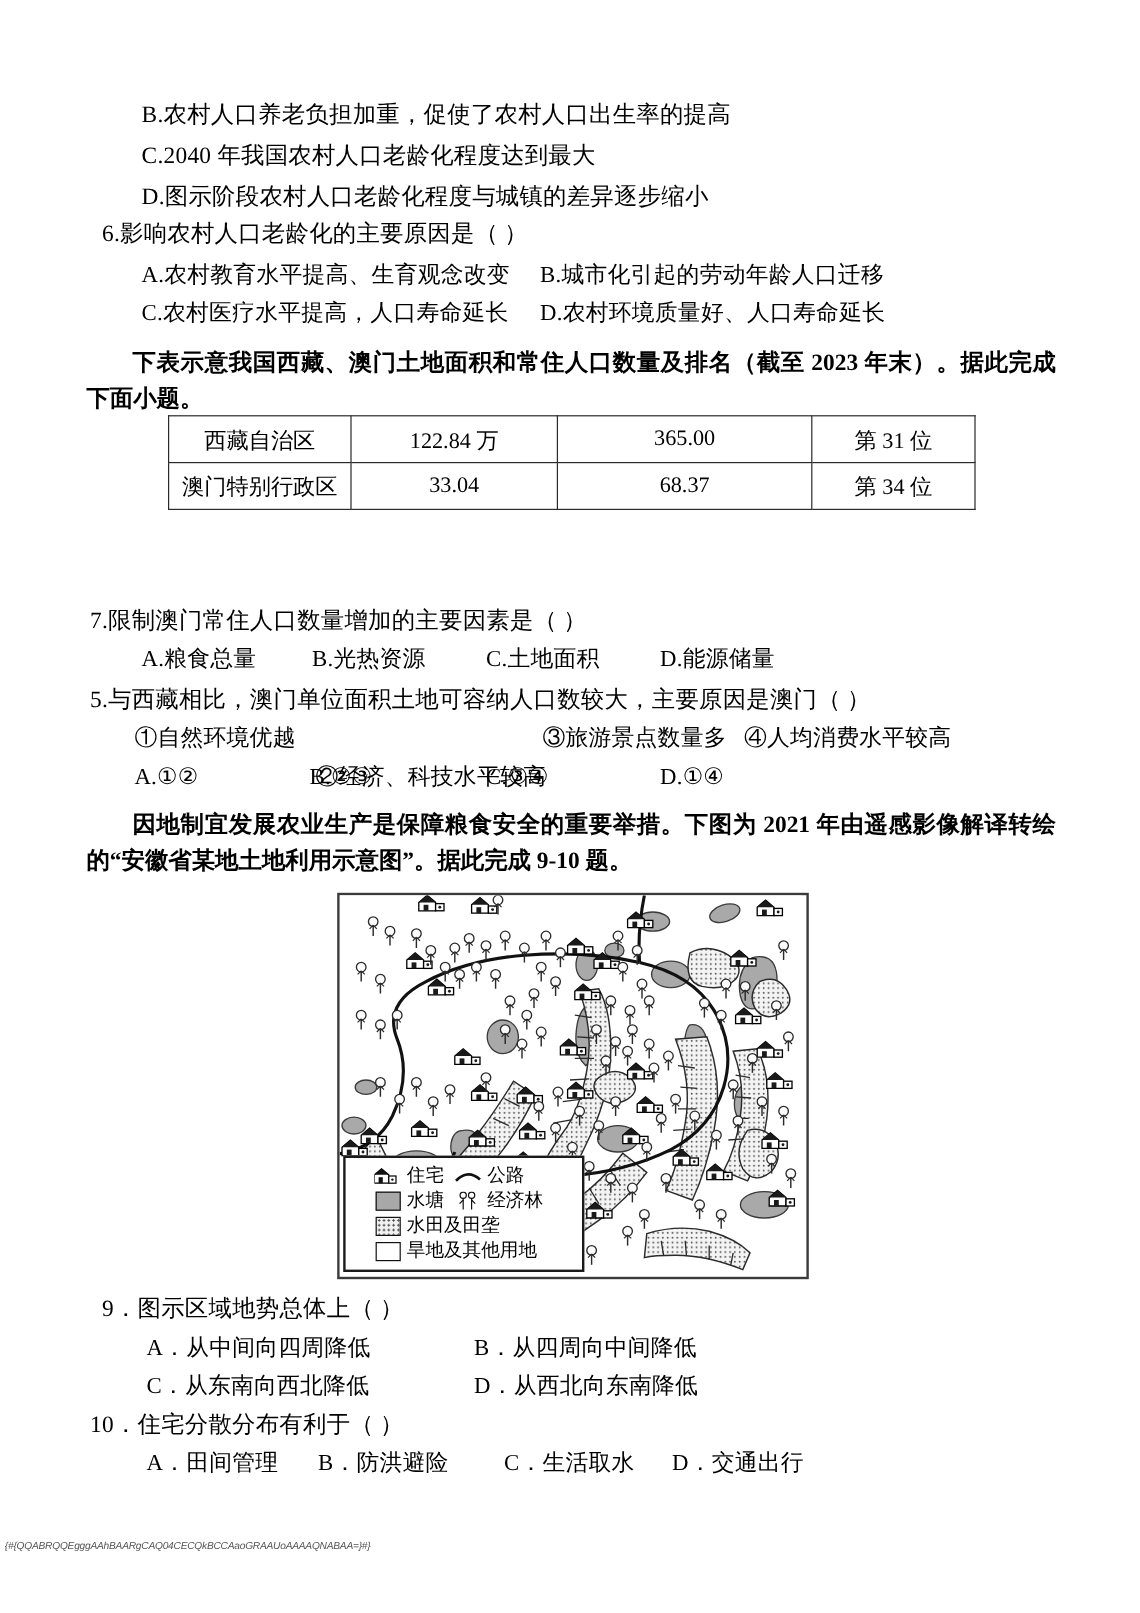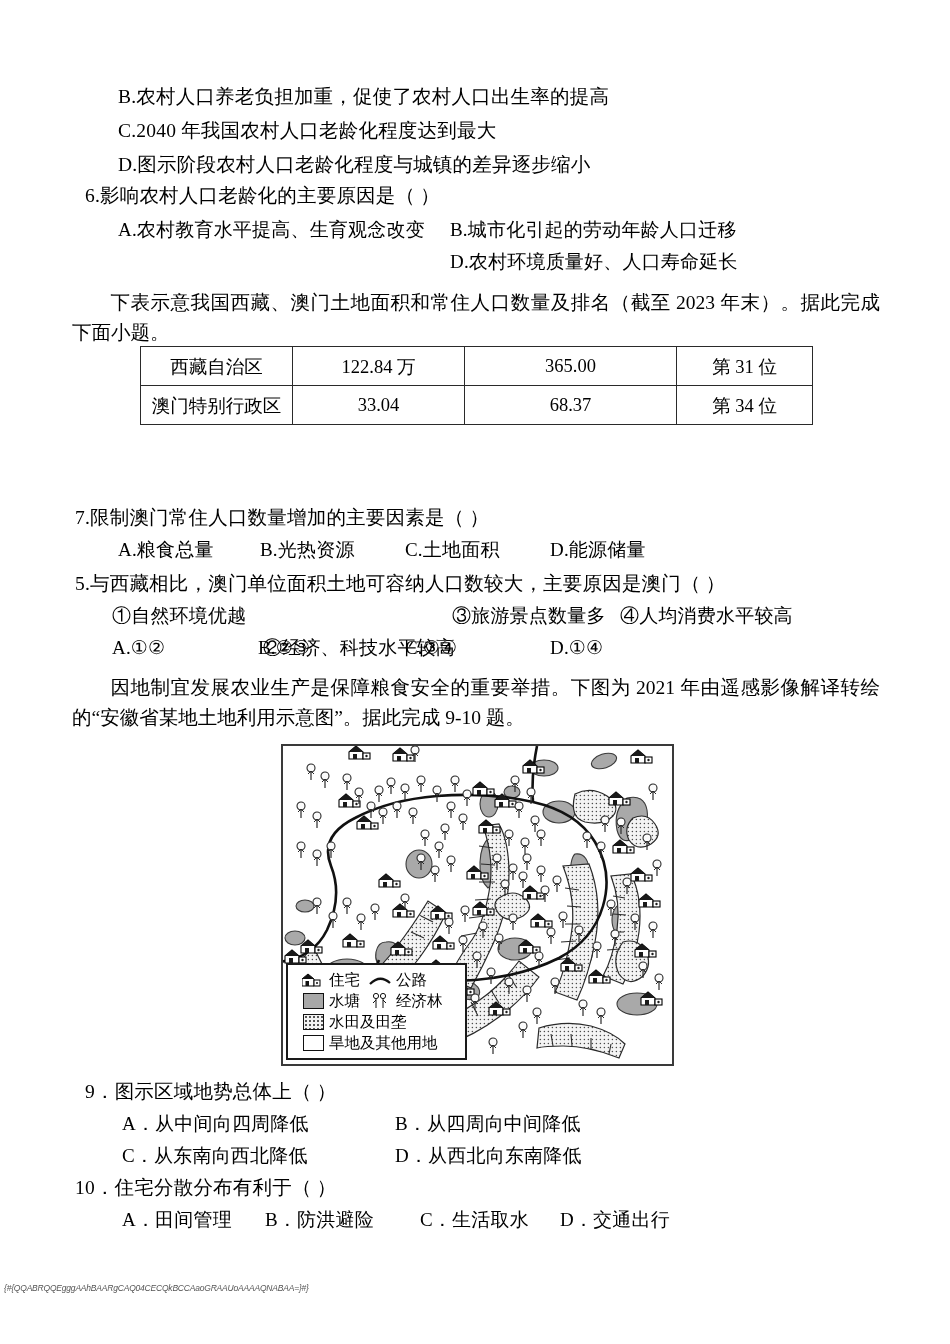--- a/index.html
+++ b/index.html
@@ -12,21 +12,21 @@
 
   
   .line{
     position:absolute;white-space:nowrap;
     font-size:19.5px;line-height:1;letter-spacing:.2px;
   }
   .opt{font-size:19px;}
   .qnum{font-size:19.5px;}
   .para{
     position:absolute;font-size:19.5px;line-height:1.55;
-    width:795px;text-align:justify;
+    width:795px;text-align:justify;font-weight:bold;
   }
   .para .ind{display:inline-block;width:38px;}
 
   
   table.datatable{
     position:absolute;border-collapse:collapse;
     font-size:18.5px;table-layout:fixed;
   }
   table.datatable td{
     border:1px solid #2a2a2a;text-align:center;
@@ -38,21 +38,21 @@
   
   .mapbox{
     position:absolute;border:2px solid #3a3a3a;background:#fff;
     overflow:hidden;
   }
   .legend{
     position:absolute;border:2px solid #1a1a1a;background:#fff;
     font-size:15.5px;line-height:1;padding:4px 6px 4px 5px;
     font-family:"Liberation Serif","DejaVu Serif",serif;
   }
-  .legend-row{display:flex;align-items:center;height:20px;margin:1px 8px;}
+  .legend-row{display:flex;align-items:center;height:20px;margin:1px 18px;}
   .legend-sym{width:24px;height:16px;margin-right:4px;flex:0 0 24px;
     display:flex;align-items:center;justify-content:center;}
   .legend-label{white-space:nowrap;margin-right:8px;}
   .sw-pond{width:19px;height:14px;background:#a8a8a8;border:1.2px solid #111;}
   .sw-paddy{width:19px;height:14px;border:1.2px solid #111;
     background-color:#f2f2f2;
     background-image:radial-gradient(#555 0.9px, transparent 1px);
     background-size:4px 4px;}
   .sw-dry{width:19px;height:14px;background:#fff;border:1.2px solid #111;}
 
@@ -68,20 +68,21 @@
 
 <div class="page">
 
   <div class="line" style="left:118px;top:87px;">B.农村人口养老负担加重，促使了农村人口出生率的提高</div>
   <div class="line" style="left:118px;top:121px;">C.2040 年我国农村人口老龄化程度达到最大</div>
   <div class="line" style="left:118px;top:155px;">D.图示阶段农村人口老龄化程度与城镇的差异逐步缩小</div>
 
   <div class="line qnum" style="left:85px;top:186px;">6.影响农村人口老龄化的主要原因是（    ）</div>
   <div class="line opt" style="left:118px;top:220px;">A.农村教育水平提高、生育观念改变</div>
   <div class="line opt" style="left:450px;top:220px;">B.城市化引起的劳动年龄人口迁移</div>
+  <div class="line opt" style="left:118px;top:252px;">C.农村医疗水平提高，人口寿命延长</div>
   <div class="line opt" style="left:450px;top:252px;">D.农村环境质量好、人口寿命延长</div>
 
   <div class="para" style="left:72px;top:288px;width:808px;"><span class="ind"></span><span>下表示意我国西藏、澳门土地面积和常住人口数量及排名（截至 2023 年末）。据此完成下面小题。</span></div>
 
   <table class="datatable" style="left:140px;top:346px;width:672px;">
     <colgroup>
       <col style="width:152px">
         <col style="width:172px">
         <col style="width:212px">
         <col style="width:136px">

